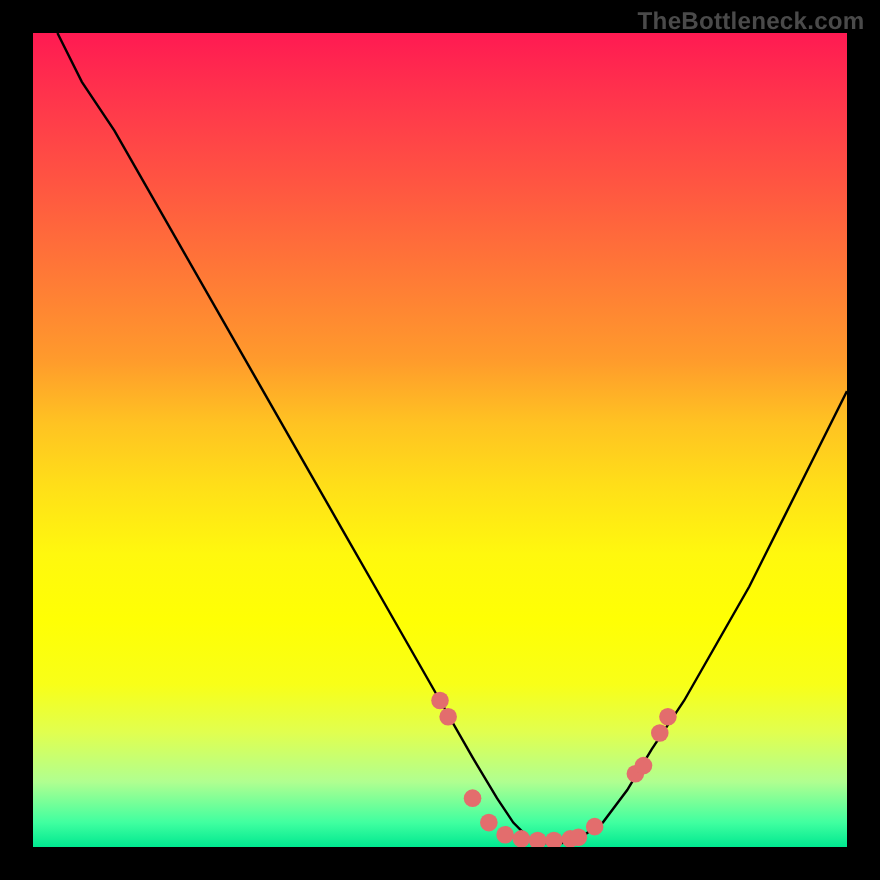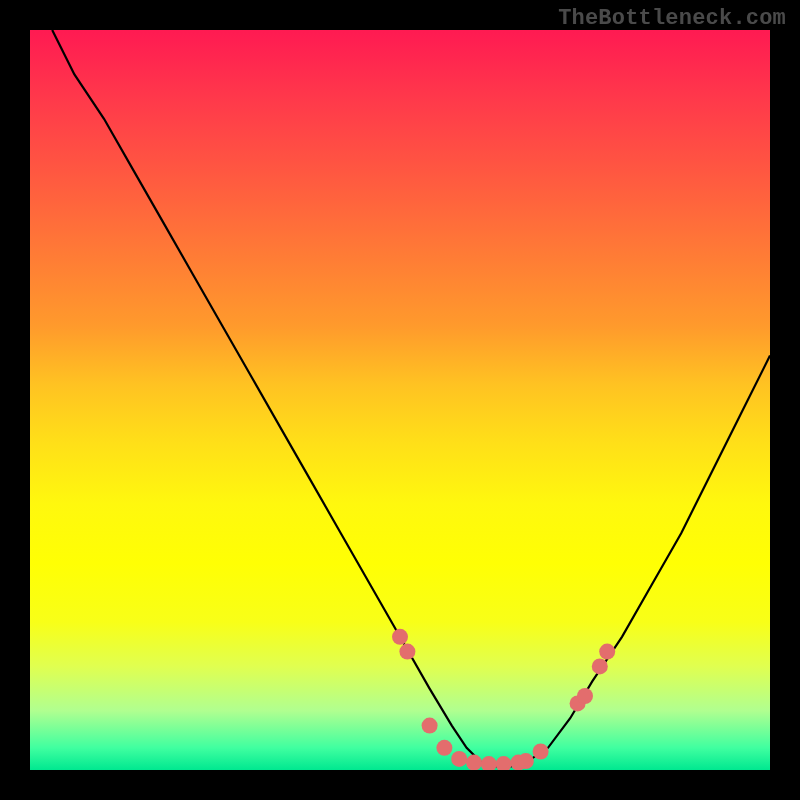--- a/index.html
+++ b/index.html
@@ -9,21 +9,20 @@
     height: 800px;
     background: #000;
     overflow: hidden;
     font-family: Arial, Helvetica, sans-serif;
   }
   .container {
     position: relative;
     width: 800px;
     height: 704px;
     background: #000;
-    font-family: Liberation Mono, monospace;
   }
   .plot-area {
     position: absolute;
     left: 30px;
     top: 30px;
     width: 740px;
     height: 740px;
     background: linear-gradient(
       to bottom,
       #ff1a52 0%,

